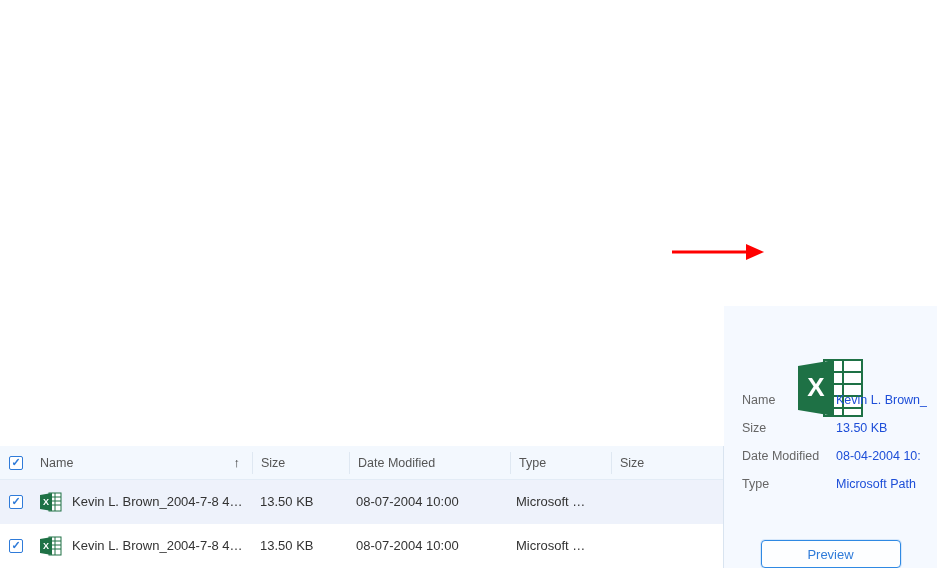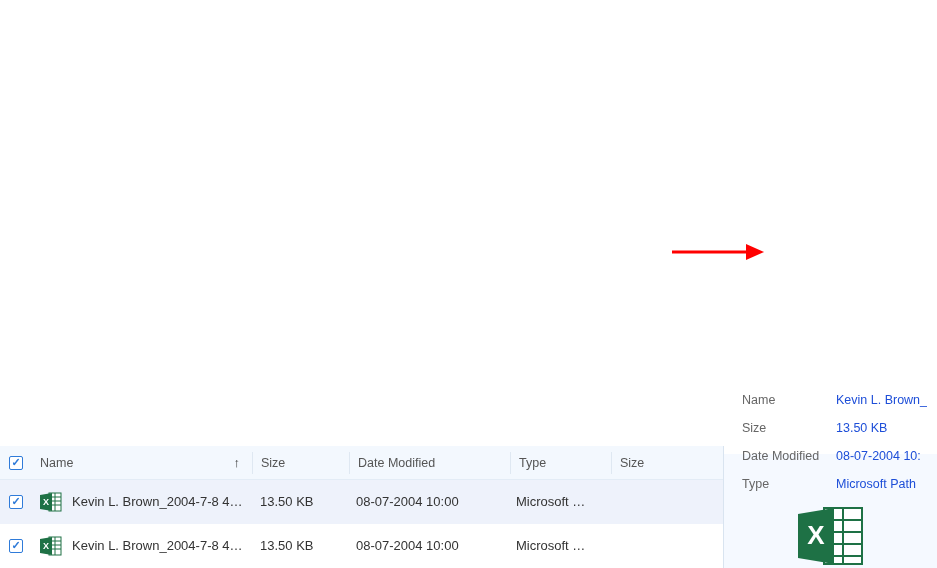--- a/index.html
+++ b/index.html
@@ -207,34 +207,37 @@
           <rect x="28" y="4" width="38" height="56" fill="#ffffff" stroke="#1e7145" stroke-width="2"></rect>
           <line x1="28" y1="16" x2="66" y2="16" stroke="#1e7145" stroke-width="2"></line>
           <line x1="28" y1="28" x2="66" y2="28" stroke="#1e7145" stroke-width="2"></line>
           <line x1="28" y1="40" x2="66" y2="40" stroke="#1e7145" stroke-width="2"></line>
           <line x1="28" y1="52" x2="66" y2="52" stroke="#1e7145" stroke-width="2"></line>
           <line x1="47" y1="4" x2="47" y2="60" stroke="#1e7145" stroke-width="2"></line>
           <polygon points="2,10 38,4 38,60 2,54" fill="#1e7145"></polygon>
           <text x="20" y="40" text-anchor="middle" fill="#fff" font-size="26" font-family="Arial" font-weight="bold">X</text>
         </svg>
       </span>
+      <div class="pv-btn">
+        <span>Preview</span>
+      </div>
     </div>
 
     <div class="pv-details">
       <div class="pv-row">
         <span class="pv-label">Name</span>
         <span class="pv-value">Kevin L. Brown_</span>
       </div>
       <div class="pv-row">
         <span class="pv-label">Size</span>
         <span class="pv-value">13.50 KB</span>
       </div>
       <div class="pv-row">
         <span class="pv-label">Date Modified</span>
-        <span class="pv-value">08-07-2004 10:</span>
+        <span class="pv-value">08-04-2004 10:</span>
       </div>
       <div class="pv-row">
         <span class="pv-label">Type</span>
         <span class="pv-value">Microsoft Path</span>
       </div>
     </div>
   </div>
 
 </div>
 

